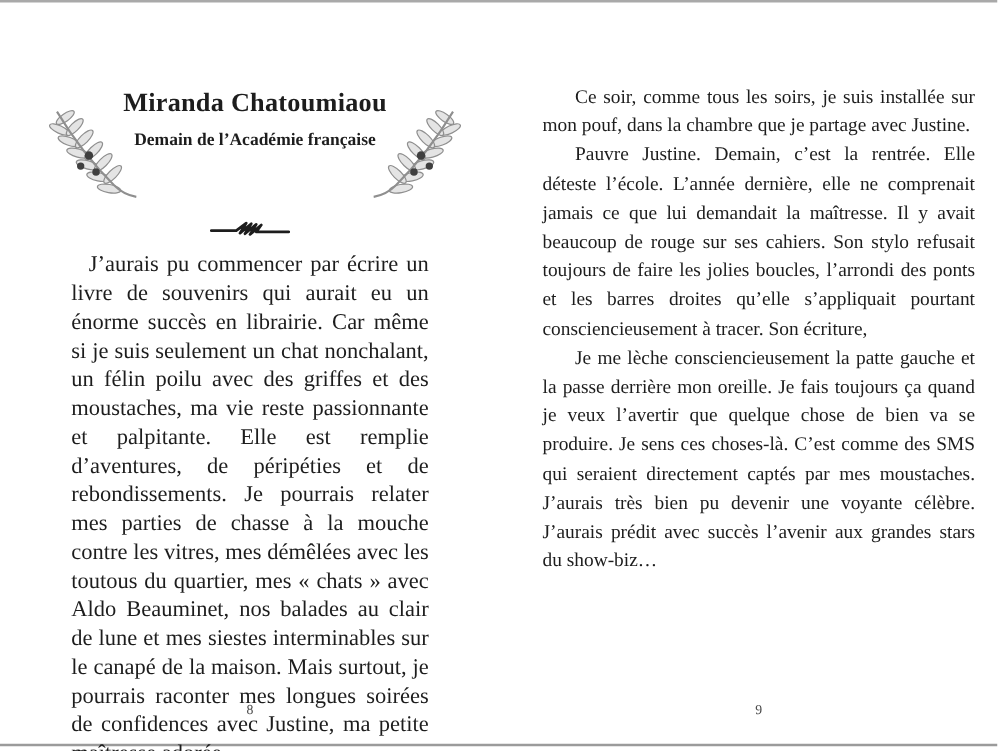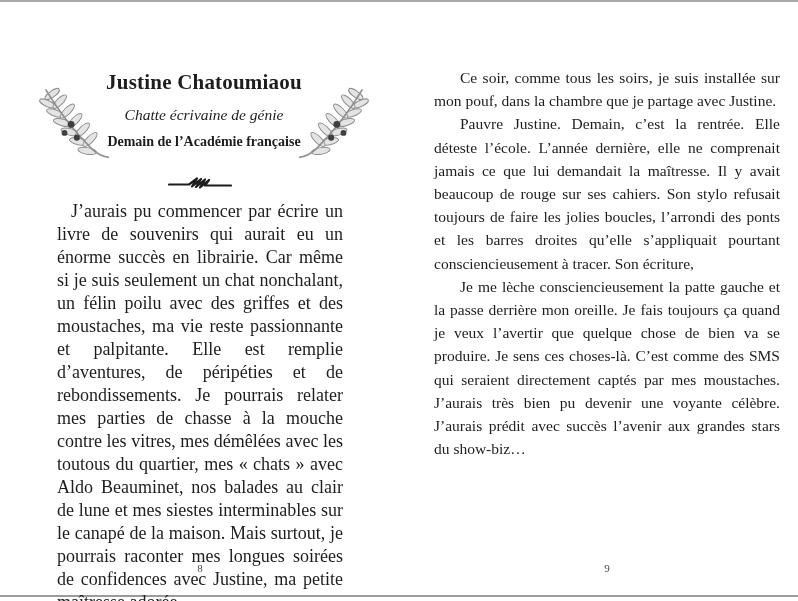--- a/index.html
+++ b/index.html
@@ -100,22 +100,21 @@
         </g>
         <path d="M8,2 C20,22 36,44 56,64 C62,70 69,73 75,74" fill="none" stroke="#8f8f8f" stroke-width="1.8"></path>
         <g fill="#3f3f3f">
           <circle cx="35" cy="39" r="3.6"></circle>
           <circle cx="41" cy="53" r="3.2"></circle>
           <circle cx="28" cy="48" r="3.1"></circle>
         </g>
       </svg>
     </span>
 
-    <h1 class="header-title">Justine Chatoumiaou</h1>
-    <p class="header-subtitle">Chatte écrivaine de génie</p>
+    <h1 class="header-title">Miranda Chatoumiaou</h1>
     <p class="header-affiliation">Demain de l’Académie française</p>
 
     <span class="branch branch-right">
       <svg viewBox="0 0 76 92" aria-hidden="true">
         <g fill="#e4e4e4" stroke="#8f8f8f" stroke-width="1">
           <ellipse cx="15" cy="7" rx="9" ry="3.2" transform="rotate(-35 15 7)"></ellipse>
           <ellipse cx="10" cy="17" rx="9" ry="3.2" transform="rotate(25 10 17)"></ellipse>
           <ellipse cx="23" cy="15" rx="9.5" ry="3.4" transform="rotate(-45 23 15)"></ellipse>
           <ellipse cx="18" cy="27" rx="9.5" ry="3.4" transform="rotate(20 18 27)"></ellipse>
           <ellipse cx="31" cy="25" rx="10" ry="3.5" transform="rotate(-45 31 25)"></ellipse>

